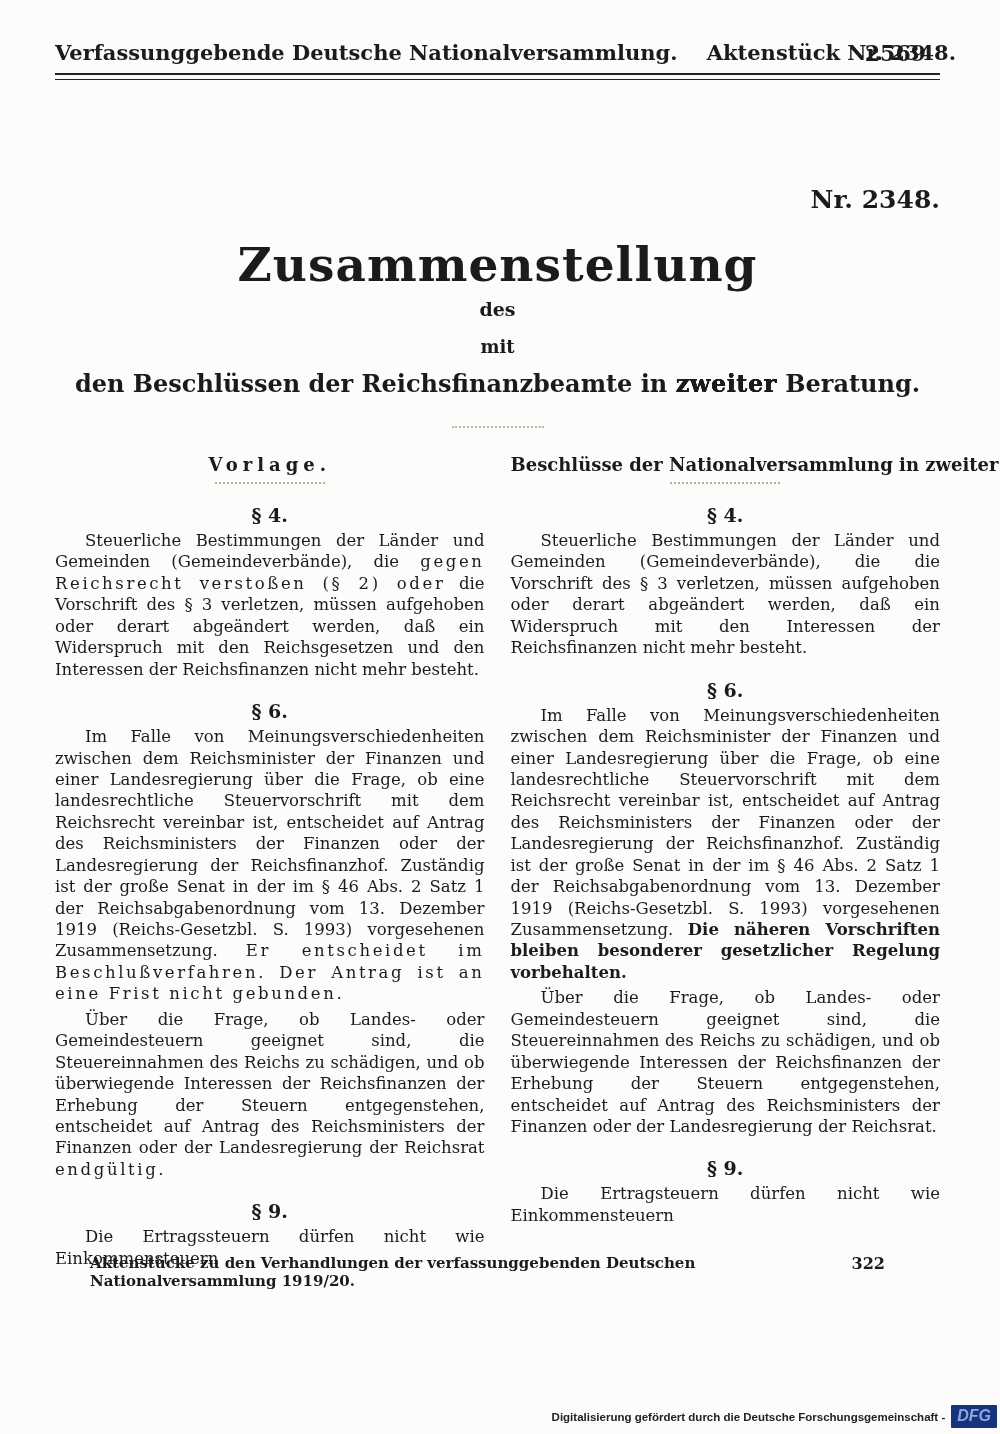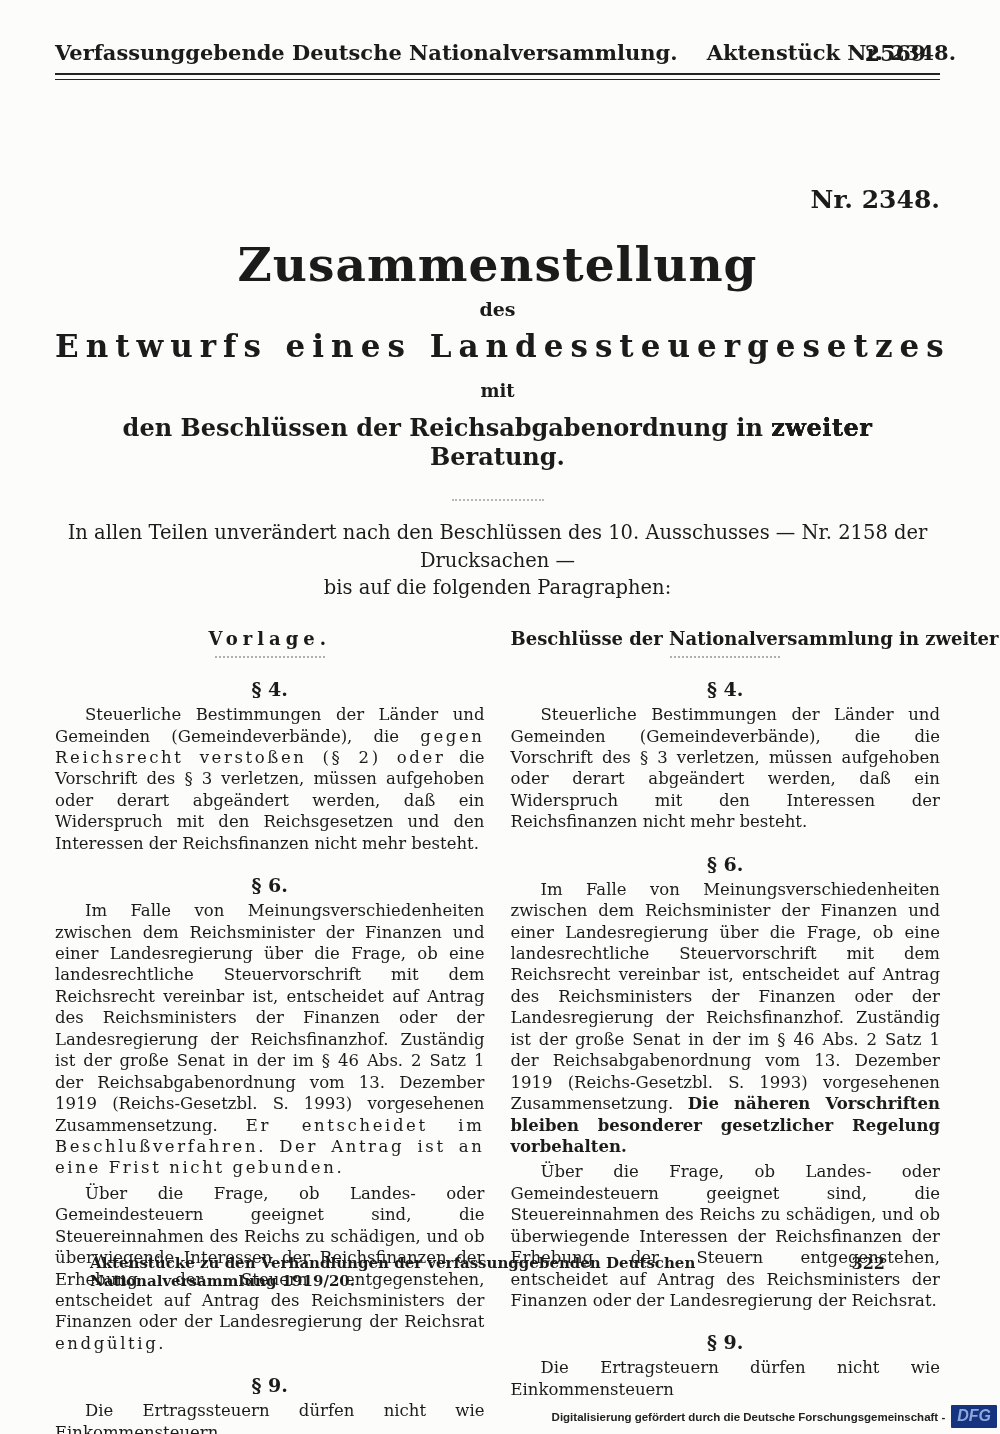--- a/index.html
+++ b/index.html
@@ -190,32 +190,27 @@
         <span>&nbsp;&nbsp;</span>
         <span class="aktenstueck">Aktenstück Nr. 2348.</span>
       </div>
       <div class="pagenum">2569</div>
     </div>
     <div class="head-rule"></div>
 
     <div class="doc-number">Nr. 2348.</div>
     <div class="main-title">Zusammenstellung</div>
     <div class="des-line">des</div>
-    <div class="subject-title">Entwurfs eines Landessteuergesetzes</div>
     <div class="mit-line">mit</div>
     <div class="subtitle">
-      <span>den Beschlüssen der Reichsabgabenordnung in </span><span class="emph">zweiter</span><span> Beratung.</span>
+      <span>den Beschlüssen der Reichsfinanzbeamte in </span><span class="emph">zweiter</span><span> Beratung.</span>
     </div>
 
     <div class="title-divider"></div>
 
-    <div class="intro">
-      <div>In allen Teilen unverändert nach den Beschlüssen des 10. Ausschusses — Nr. 2158 der Drucksachen —</div>
-      <div>bis auf die folgenden Paragraphen:</div>
-    </div>
 
     <div class="columns">
 
       <div class="col">
         <div class="col-header spaced">Vorlage.</div>
         <div class="col-header-rule"></div>
 
         <div class="section sec-s4">
           <div class="sec-heading">§ 4.</div>
           <p class="para"><span class="seg-normal">Steuerliche Bestimmungen der Länder und Gemeinden (Gemeindeverbände), die </span><span class="seg-sperr">gegen Reichsrecht verstoßen (§ 2) oder</span><span class="seg-normal"> die Vorschrift des § 3 verletzen, müssen aufgehoben oder derart abgeändert werden, daß ein Widerspruch mit den Reichsgesetzen und den Interessen der Reichsfinanzen nicht mehr besteht.</span></p>

